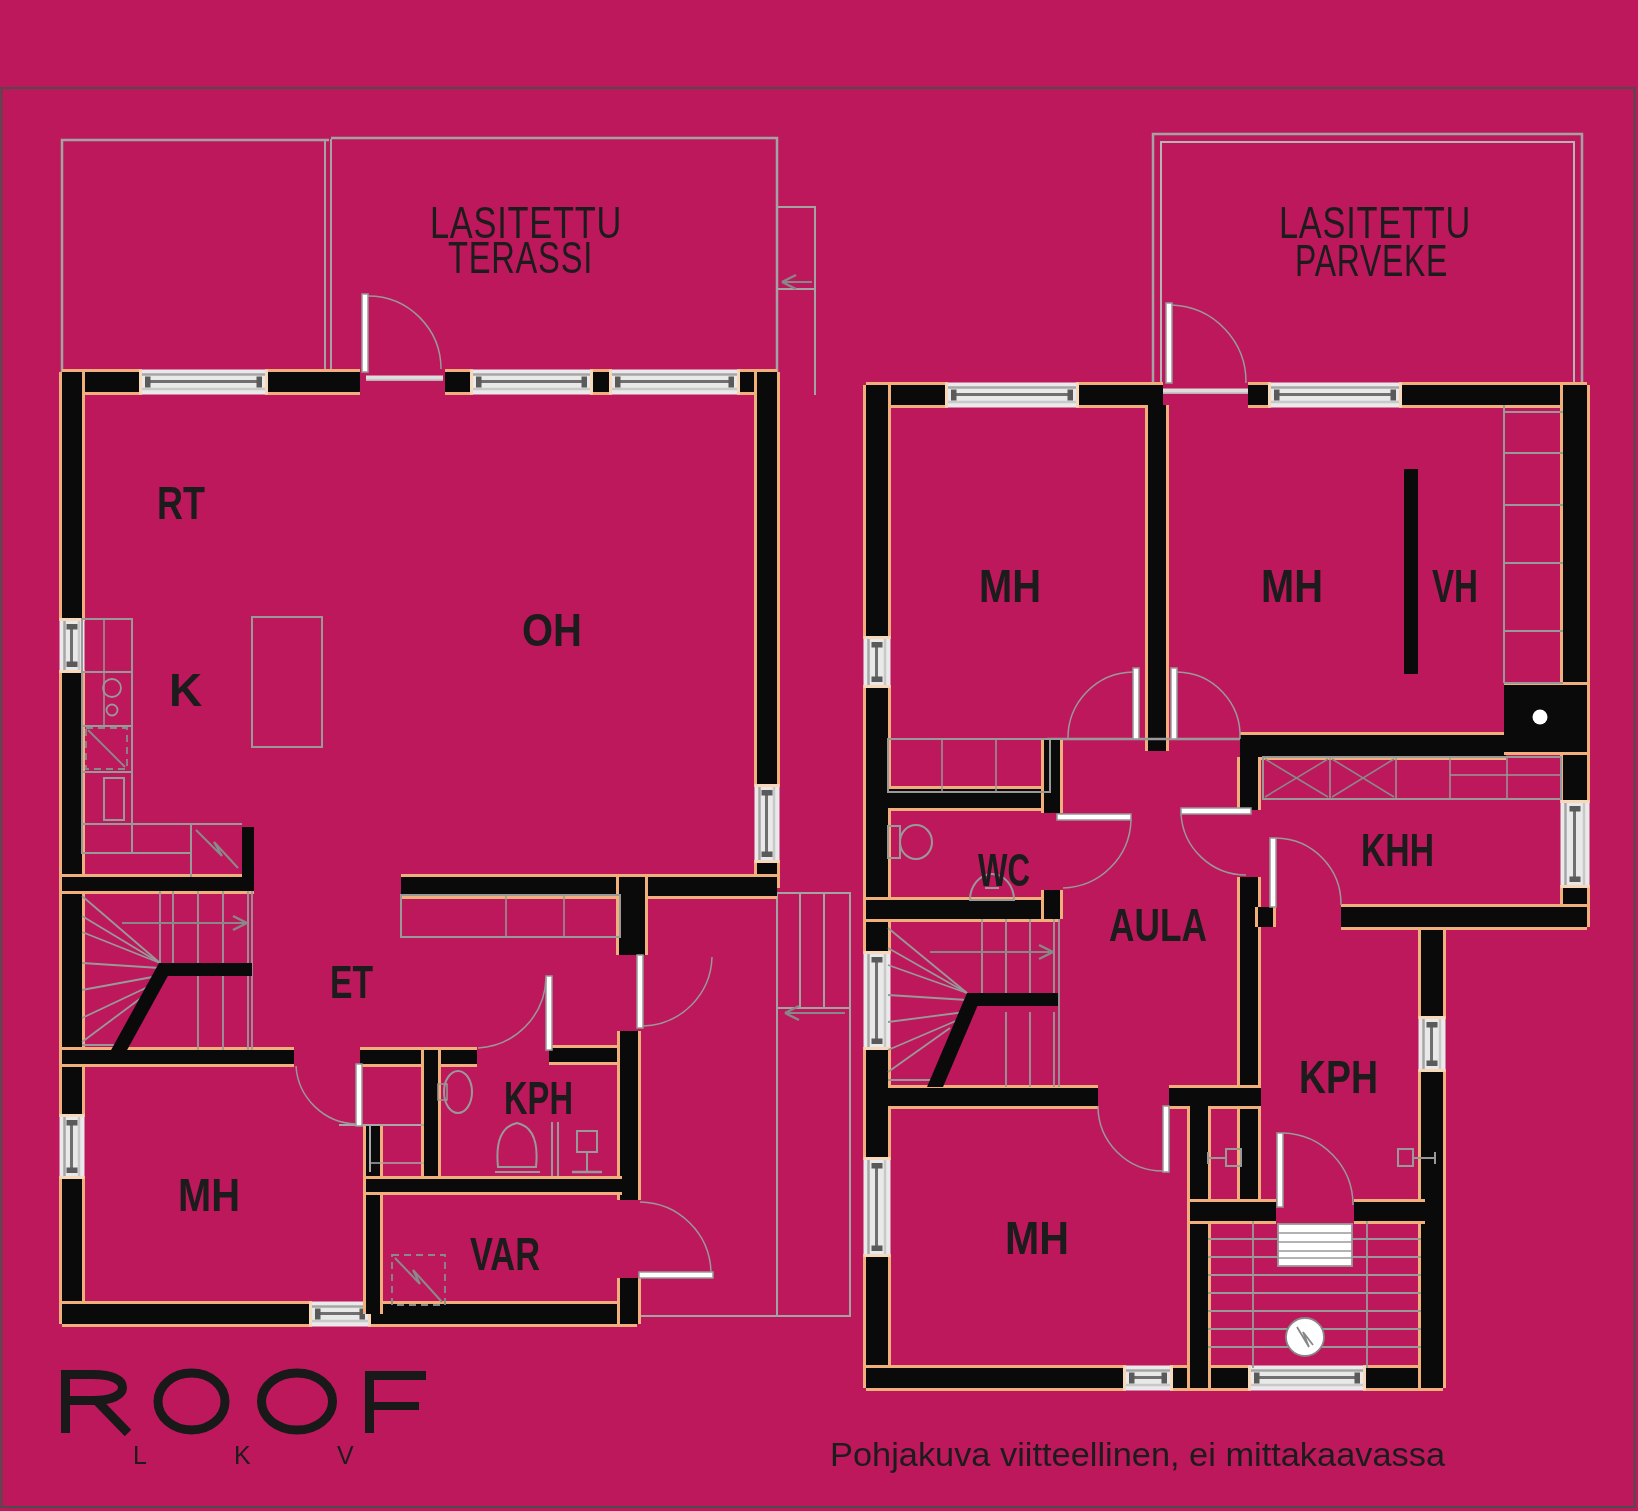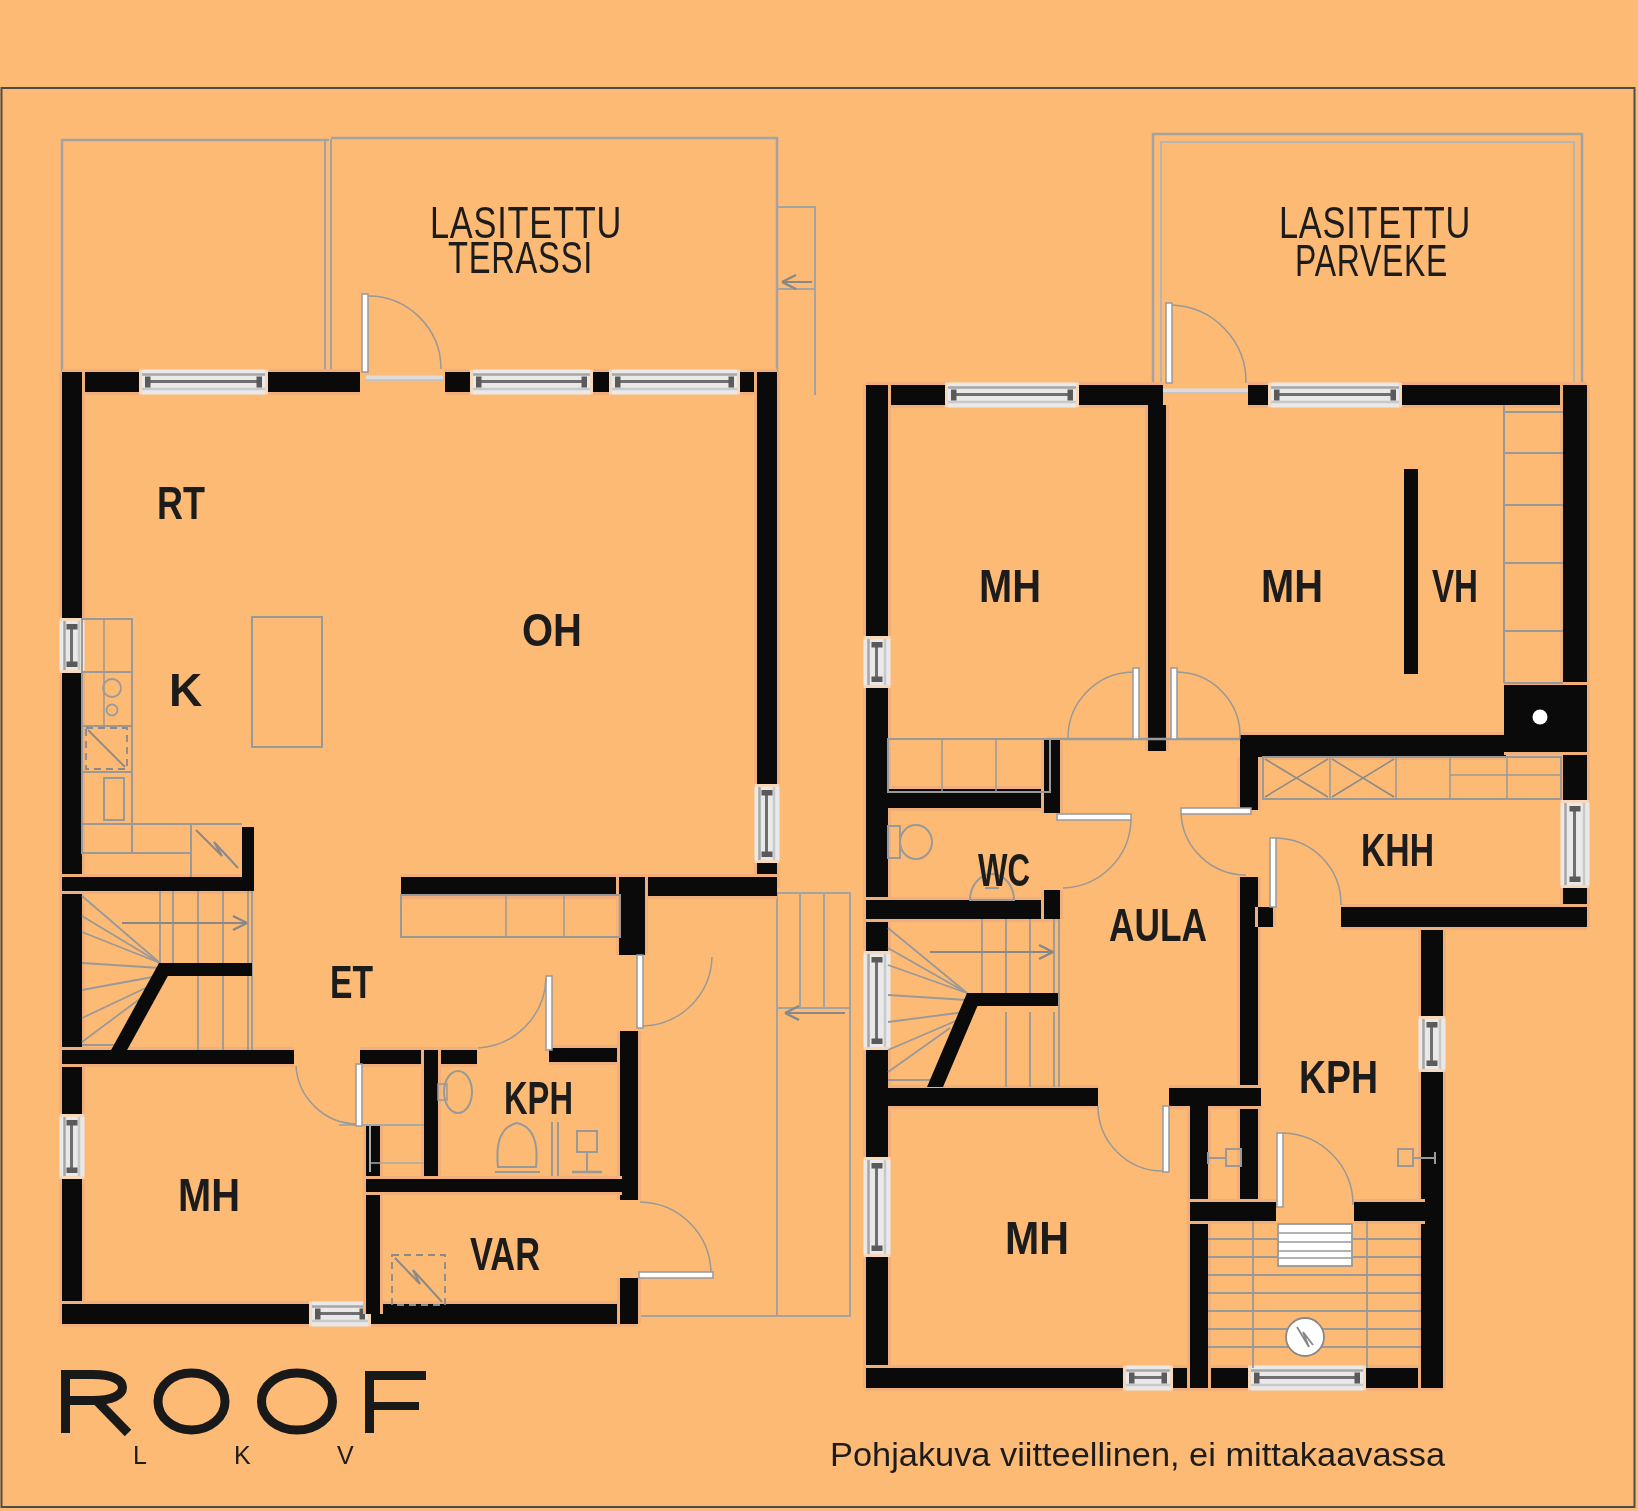--- a/index.html
+++ b/index.html
@@ -1,16 +1,16 @@
 <!DOCTYPE html>
 <html><head>
 <meta charset="utf-8">
 <style>
 html,body{margin:0;padding:0;background:#fff;}
-#page{position:relative;width:1638px;height:1511px;background:#fdba74;overflow:hidden;}
+#page{position:relative;width:1638px;height:1511px;background:#be185d;overflow:hidden;}
 svg{position:absolute;left:0;top:0;}
 text{font-family:"Liberation Sans", sans-serif;fill:#1c1c1c;}
 .rl{font-size:46px;letter-spacing:0px;font-weight:700;}
 .tl{font-size:45px;letter-spacing:1px;}
 </style>
 </head>
 <body>
 <div id="page">
 <svg width="1638" height="1511" viewBox="0 0 1638 1511">
 <defs>

